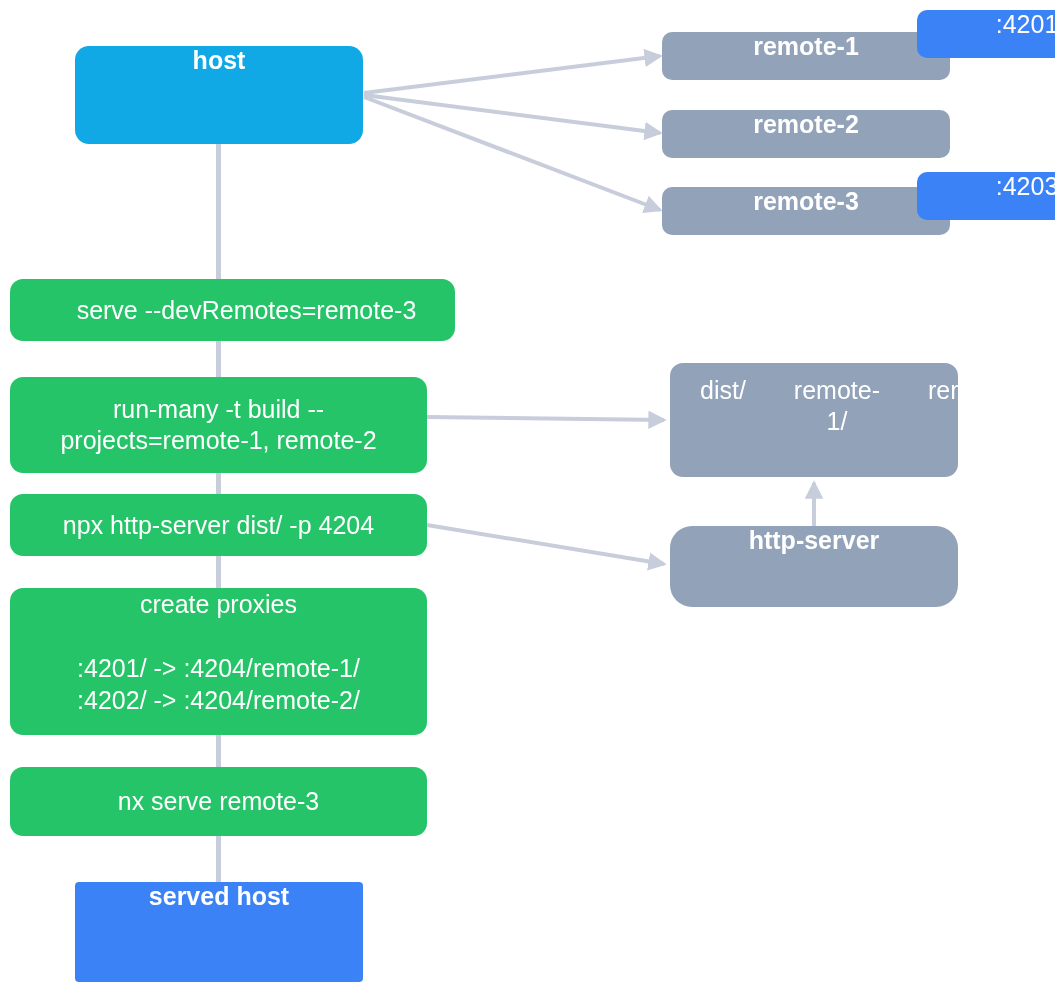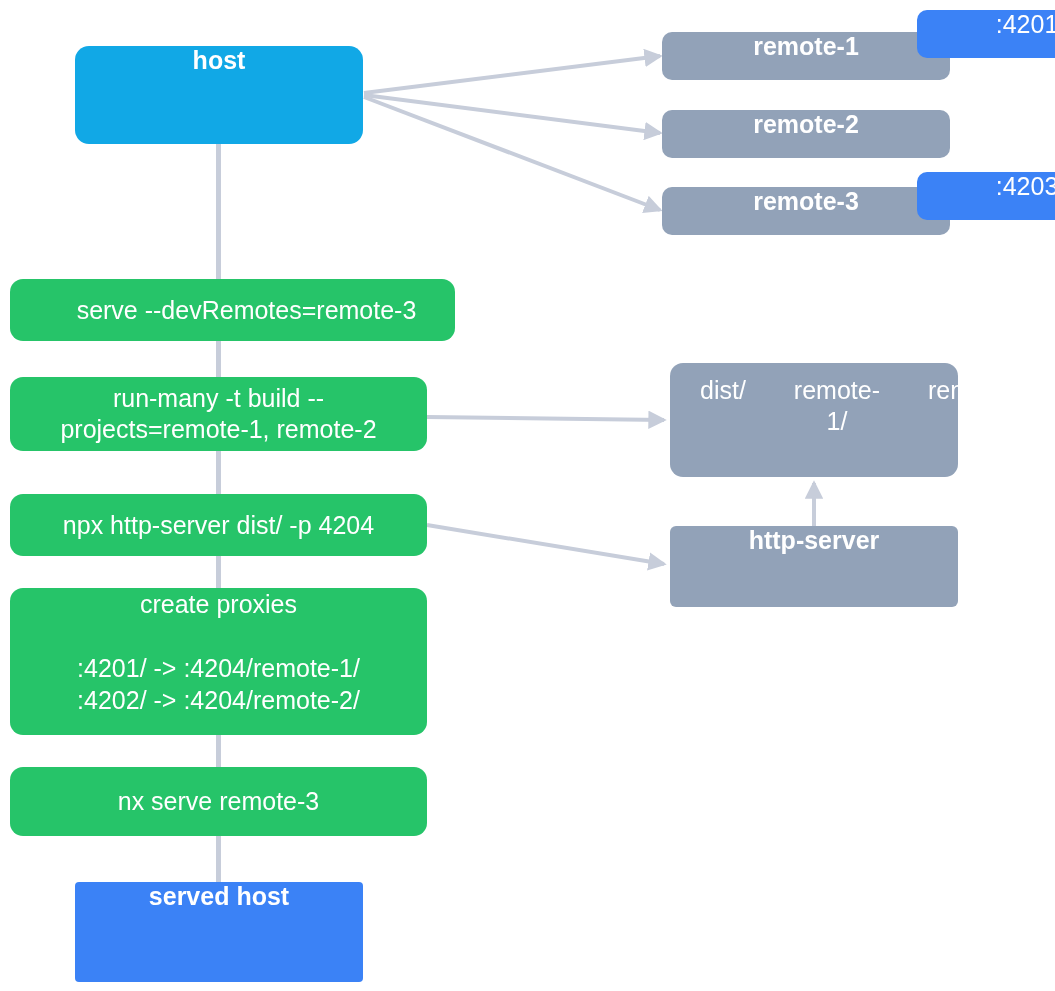--- a/index.html
+++ b/index.html
@@ -24,32 +24,32 @@
   .remote{left:662px;width:288px;height:48px;background:var(--slate);border-radius:10px;}
   .r1{top:32px;} .r2{top:110px;} .r3{top:187px;}
   .badge{
     position:absolute;left:917px;width:132px;height:48px;background:var(--blue);
     border-radius:10px;display:flex;justify-content:center;
     color:var(--text);font-size:25px;z-index:2;padding-left:44px;
   }
   .b1{top:10px;} .b2{top:96px;} .b3{top:172px;}
   .step{left:10px;width:417px;background:var(--step);border-radius:13px;flex-direction:column;line-height:31px;}
   .serve{top:279px;height:62px;padding-left:28px;}
-  .runmany{top:377px;height:74px;}
+  .runmany{top:377px;height:96px;}
   .npx{top:494px;height:62px;}
   .proxies{top:588px;height:147px;justify-content:flex-start;line-height:32px;box-sizing:border-box;}
   .spacer{height:32px;}
   .nxserve{top:767px;height:69px;}
   .dist{
     left:670px;top:363px;width:288px;height:114px;background:var(--slate);border-radius:13px;
     flex-direction:row;align-items:flex-start;justify-content:flex-start;
     padding:12px 0 0 30px;box-sizing:border-box;line-height:31px;text-align:left;
   }
   .dist .child{padding-left:48px;text-align:center;}
-  .httpserver{left:670px;top:526px;width:288px;height:81px;background:var(--slate);border-radius:6px;}
+  .httpserver{left:670px;top:526px;width:288px;height:81px;background:var(--slate);border-radius:22px;}
   .servedhost{left:75px;top:882px;width:288px;height:100px;background:var(--blue);border-radius:4px;}
 </style>
 </head>
 <body>
 
 <div class="canvas">
 
   <svg class="edges" width="1055" height="991" viewBox="0 0 1055 991">
     <defs>
       <marker id="ah" viewBox="0 0 10 10" refX="8.5" refY="5" markerWidth="4.6" markerHeight="4.6" orient="auto">

